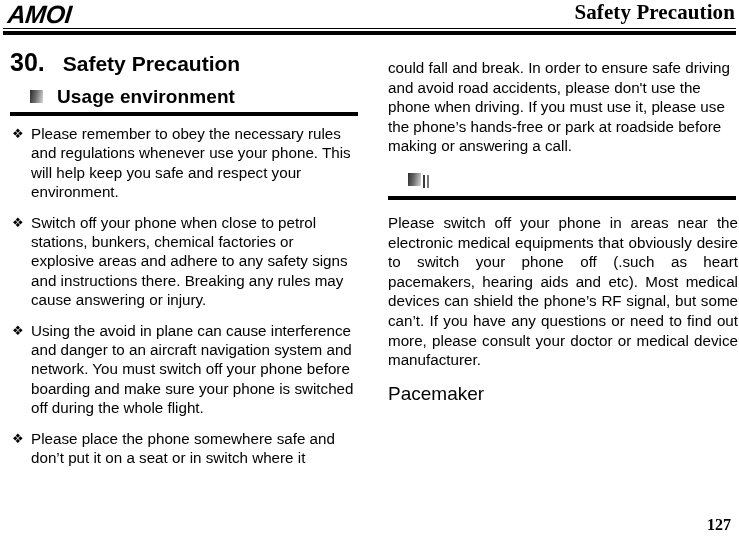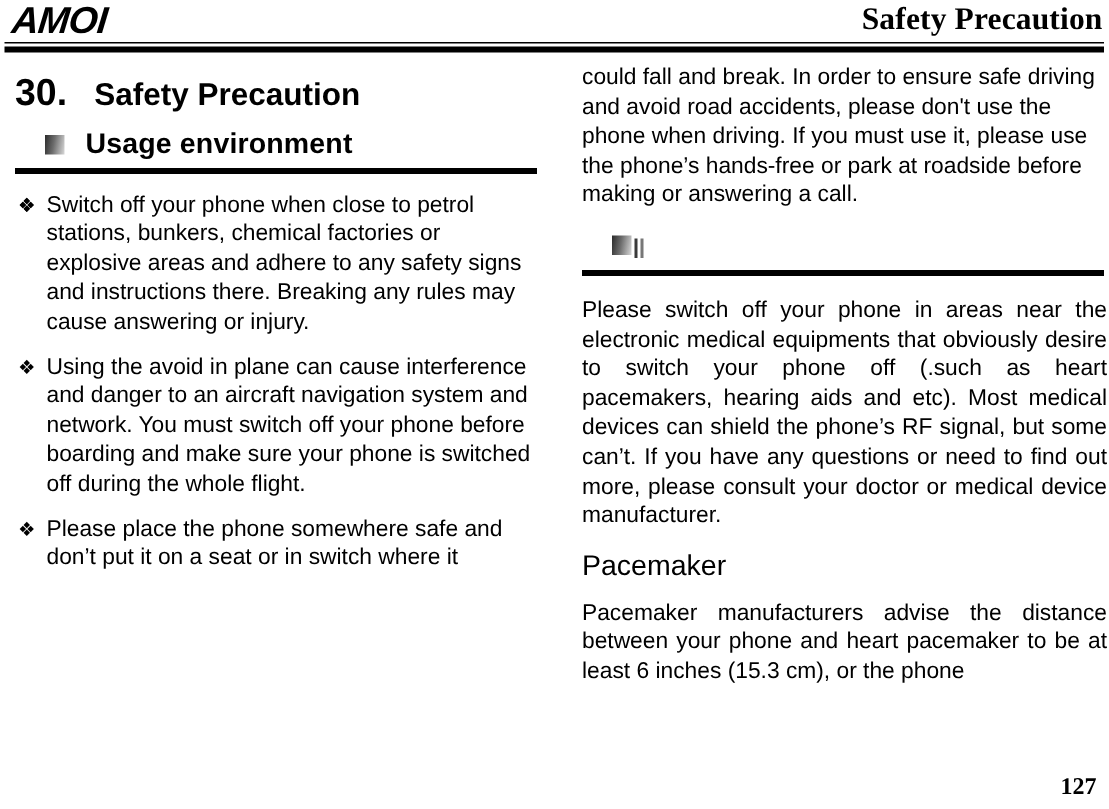--- a/index.html
+++ b/index.html
@@ -166,21 +166,21 @@
     font-size: 13px;
     line-height: 19.4px;
   }
 
   
   .para {
     font-size: 15.2px;
     line-height: 19.6px;
     text-align: justify;
     text-justify: inter-word;
-    margin: 0 0 12px 2px;
+    margin: 16px 0 12px 2px;
     width: 350px;
   }
   .para-ragged {
     text-align: left;
   }
   .subhead {
     font-size: 19px;
     line-height: 24px;
     font-weight: normal;
     margin: 4px 0 9px 2px;
@@ -218,20 +218,21 @@
 
     <div class="section-heading">
       <span class="sq-bullet"></span>
       <span class="section-title">Usage environment</span>
     </div>
     <div class="heading-rule"></div>
 
     <ul class="bullet-list">
       <li class="bullet-item">
         <span class="bullet-mark">❖</span>
+        <span>Please remember to obey the necessary rules and regulations whenever use your phone. This will help keep you safe and respect your environment.</span>
       </li>
       <li class="bullet-item">
         <span class="bullet-mark">❖</span>
         <span>Switch off your phone when close to petrol stations, bunkers, chemical factories or explosive areas and adhere to any safety signs and instructions there. Breaking any rules may cause answering or injury.</span>
       </li>
       <li class="bullet-item">
         <span class="bullet-mark">❖</span>
         <span>Using the avoid in plane can cause interference and danger to an aircraft navigation system and network. You must switch off your phone before boarding and make sure your phone is switched off during the whole flight.</span>
       </li>
       <li class="bullet-item">
@@ -251,17 +252,16 @@
           <i></i>
           <i></i>
         </span>
     </div>
     <div class="heading-rule"></div>
 
     <p class="para" style="margin-top:13px;">Please switch off your phone in areas near the electronic medical equipments that obviously desire to switch your phone off (.such as heart pacemakers, hearing aids and etc). Most medical devices can shield the phone’s RF signal, but some can’t. If you have any questions or need to find out more, please consult your doctor or medical device manufacturer.</p>
 
     <div class="subhead">Pacemaker</div>
 
-    <p class="para">Pacemaker manufacturers advise the distance between your phone and heart pacemaker to be at least 6 inches (15.3 cm), or the phone</p>
   </div>
 </div>
 
 <div class="page-number">127</div>
 
 </body></html>

